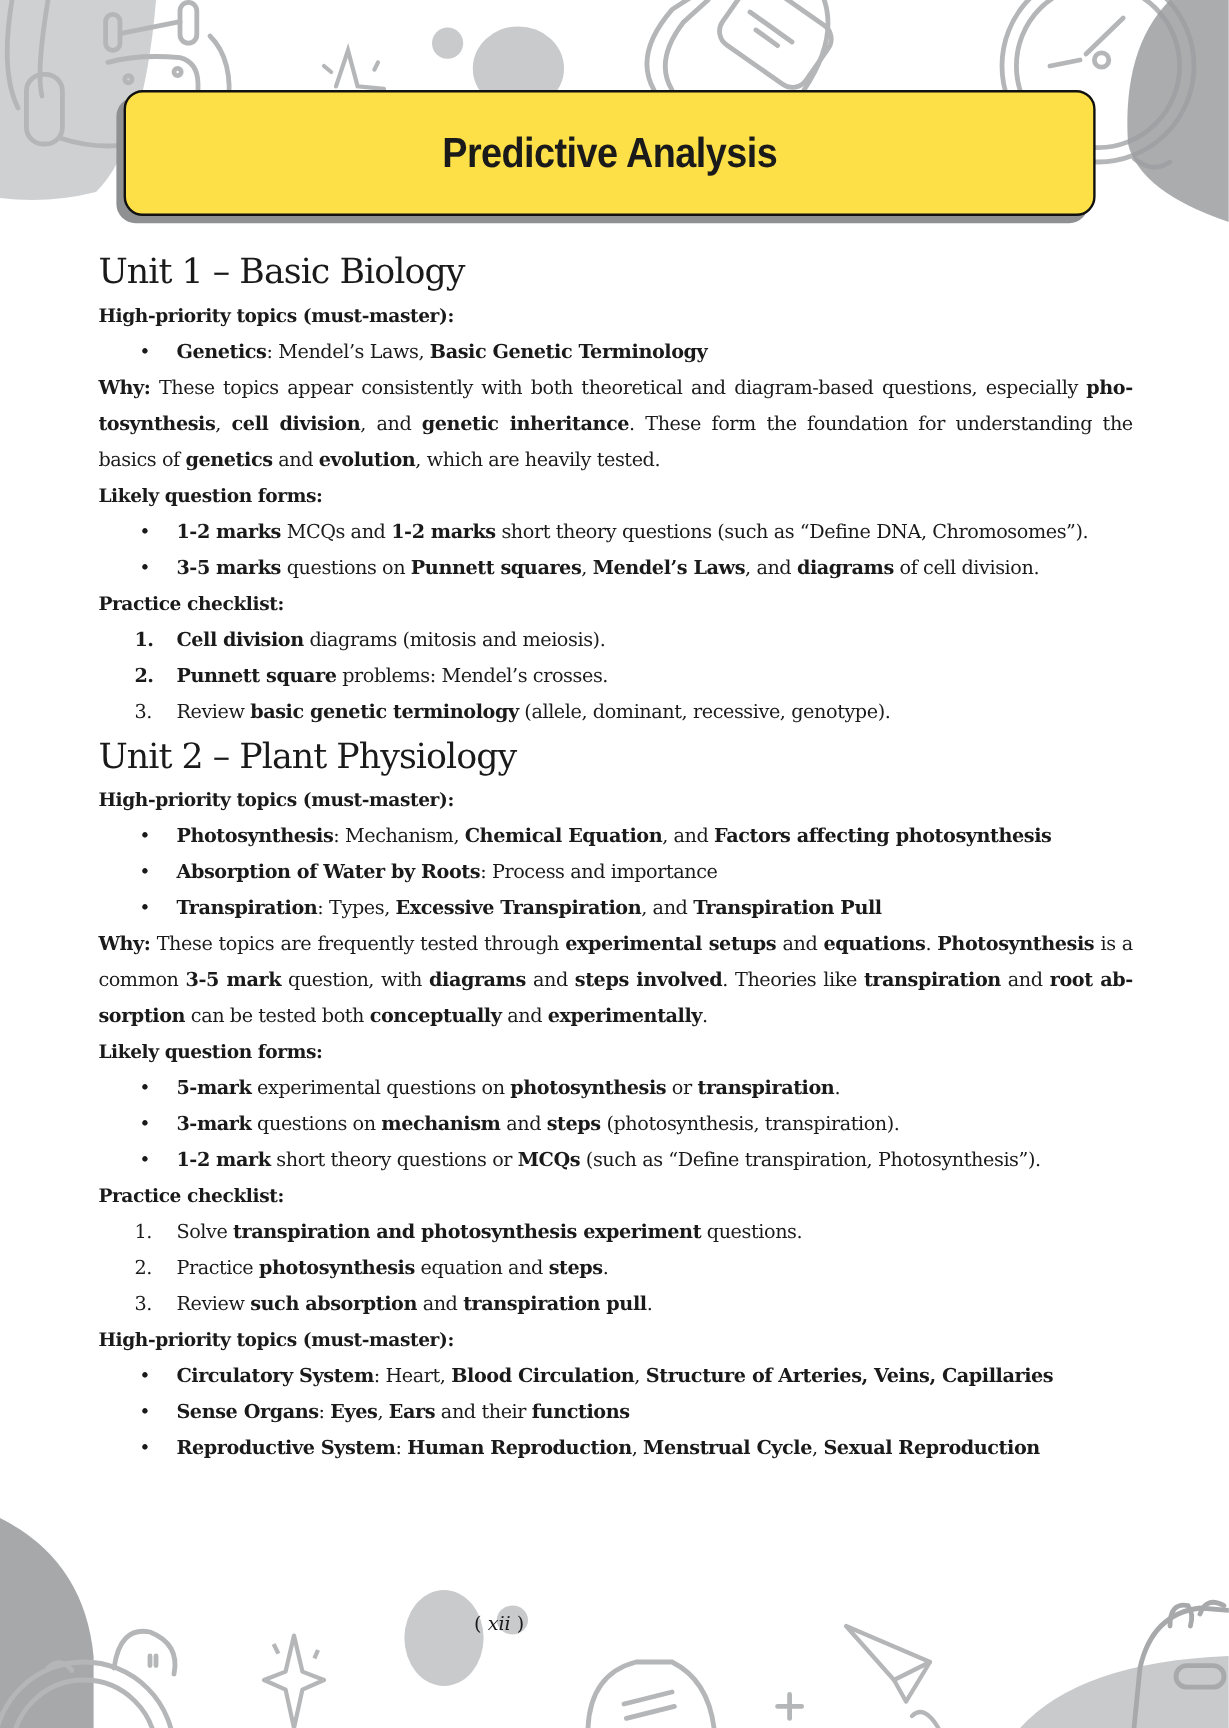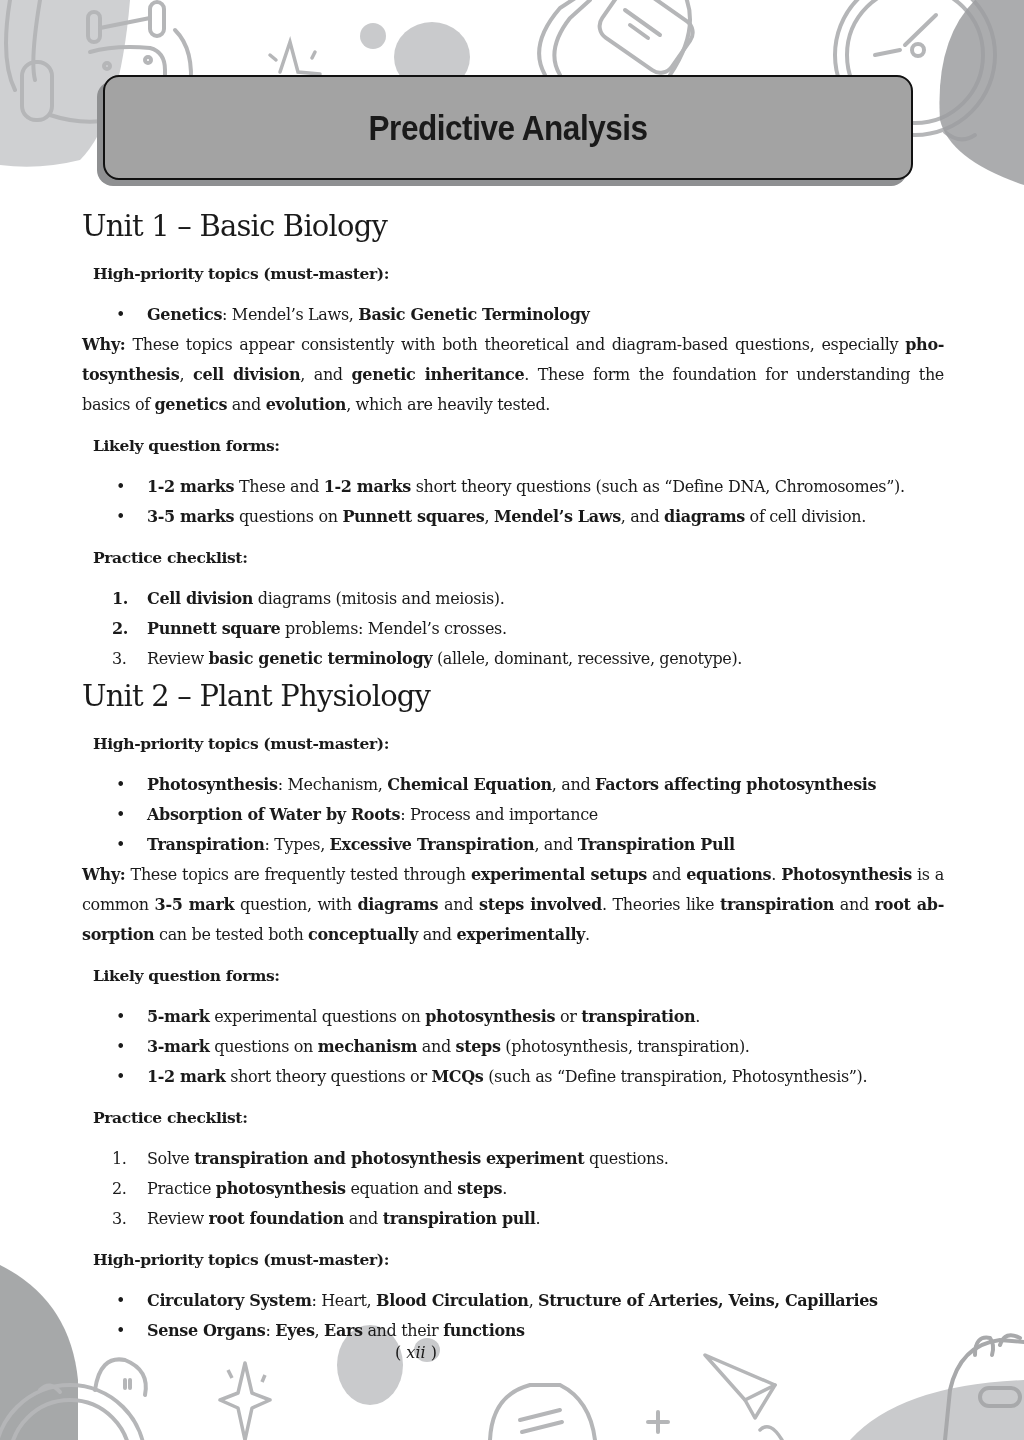--- a/index.html
+++ b/index.html
@@ -5,40 +5,40 @@
   html, body { margin: 0; padding: 0; }
   body {
     width: 1024px; height: 1440px; position: relative; overflow: hidden;
     background: #ffffff;
     font-family: "DejaVu Serif", "Liberation Serif", serif;
     color: #1a1a1a;
   }
   .deco { position: absolute; left: 0; top: 0; width: 1024px; height: 1440px; pointer-events: none; z-index: 0; }
   .title-box {
     position: absolute; left: 103px; top: 75px; width: 806px; height: 101px;
-    border: 2px solid #111; border-radius: 16px; background: #a3a3a3;
+    border: 2px solid #111; border-radius: 16px; background: #fde047;
     box-shadow: -6px 6px 0 0 #8f9092;
     display: flex; align-items: center; justify-content: center;
     z-index: 2;
   }
   .title-box h1 {
     margin: 0; font-family: "Liberation Sans", sans-serif; font-weight: bold;
     font-size: 35px; letter-spacing: -0.5px; color: #1a1a1a;
     transform: scaleX(0.9);
   }
   .content {
     position: absolute; left: 82px; top: 204px; width: 862px; z-index: 2;
     font-size: 16px; line-height: 30px;
   }
   .content, .content * { letter-spacing: -0.35px; }
   h2.unit {
     margin: 0; font-size: 29px; font-weight: normal; line-height: 44px;
     letter-spacing: -0.8px; transform-origin: left; 
   }
-  .label { font-weight: bold; font-size: 15.5px; margin: 11px; }
+  .label { font-weight: bold; font-size: 15.5px; margin: 0; }
   ul.bul, ol.num { margin: 0; padding: 0; list-style: none; }
   ul.bul li, ol.num li { position: relative; padding-left: 65px; }
   ul.bul li::before {
     content: "•"; position: absolute; left: 34px; top: 0; font-size: 16px;
   }
   ol.num li .n { position: absolute; left: 30px; top: 0; }
   p.why { margin: 0; text-align: justify; }
   b { font-weight: bold; }
   .page-num {
     position: absolute; top: 1343px; left: 0; width: 832px; text-align: center;
@@ -135,21 +135,21 @@
 <div class="content" id="content">
     <section class="unit-section">
       <h2 class="unit">Unit 1 – Basic Biology</h2>
       <p class="label">High-priority topics (must-master):</p>
       <ul class="bul">
         <li><b>Genetics</b><span>: Mendel’s Laws, </span><b>Basic Genetic Terminology</b></li>
       </ul>
       <p class="why"><b>Why:</b><span> These topics appear consistently with both theoretical and diagram-based questions, especially </span><b>pho-tosynthesis</b><span>, </span><b>cell division</b><span>, and </span><b>genetic inheritance</b><span>. These form the foundation for understanding the basics of </span><b>genetics</b><span> and </span><b>evolution</b><span>, which are heavily tested.</span></p>
       <p class="label">Likely question forms:</p>
       <ul class="bul">
-        <li><b>1-2 marks</b><span> These and </span><b>1-2 marks</b><span> short theory questions (such as “Define DNA, Chromosomes”).</span></li>
+        <li><b>1-2 marks</b><span> MCQs and </span><b>1-2 marks</b><span> short theory questions (such as “Define DNA, Chromosomes”).</span></li>
         <li><b>3-5 marks</b><span> questions on </span><b>Punnett squares</b><span>, </span><b>Mendel’s Laws</b><span>, and </span><b>diagrams</b><span> of cell division.</span></li>
       </ul>
       <p class="label">Practice checklist:</p>
       <ol class="num">
         <li><b class="n">1.</b><b>Cell division</b><span> diagrams (mitosis and meiosis).</span></li>
         <li><b class="n">2.</b><b>Punnett square</b><span> problems: Mendel’s crosses.</span></li>
         <li><span class="n">3.</span><span>Review </span><b>basic genetic terminology</b><span> (allele, dominant, recessive, genotype).</span></li>
       </ol>
     </section>
     <section class="unit-section">
@@ -164,25 +164,26 @@
       <p class="label">Likely question forms:</p>
       <ul class="bul">
         <li><b>5-mark</b><span> experimental questions on </span><b>photosynthesis</b><span> or </span><b>transpiration</b><span>.</span></li>
         <li><b>3-mark</b><span> questions on </span><b>mechanism</b><span> and </span><b>steps</b><span> (photosynthesis, transpiration).</span></li>
         <li><b>1-2 mark</b><span> short theory questions or </span><b>MCQs</b><span> (such as “Define transpiration, Photosynthesis”).</span></li>
       </ul>
       <p class="label">Practice checklist:</p>
       <ol class="num">
         <li><span class="n">1.</span><span>Solve </span><b>transpiration and photosynthesis experiment</b><span> questions.</span></li>
         <li><span class="n">2.</span><span>Practice </span><b>photosynthesis</b><span> equation and </span><b>steps</b><span>.</span></li>
-        <li><span class="n">3.</span><span>Review </span><b>root foundation</b><span> and </span><b>transpiration pull</b><span>.</span></li>
+        <li><span class="n">3.</span><span>Review </span><b>such absorption</b><span> and </span><b>transpiration pull</b><span>.</span></li>
       </ol>
     </section>
     <section class="unit-section">
       <p class="label">High-priority topics (must-master):</p>
       <ul class="bul">
         <li><b>Circulatory System</b><span>: Heart, </span><b>Blood Circulation</b><span>, </span><b>Structure of Arteries, Veins, Capillaries</b></li>
         <li><b>Sense Organs</b><span>: </span><b>Eyes</b><span>, </span><b>Ears</b><span> and their </span><b>functions</b></li>
+        <li><b>Reproductive System</b><span>: </span><b>Human Reproduction</b><span>, </span><b>Menstrual Cycle</b><span>, </span><b>Sexual Reproduction</b></li>
       </ul>
     </section>
   </div>
 
 <div class="page-num">( <i>xii</i> )</div>
 
 </body></html>

